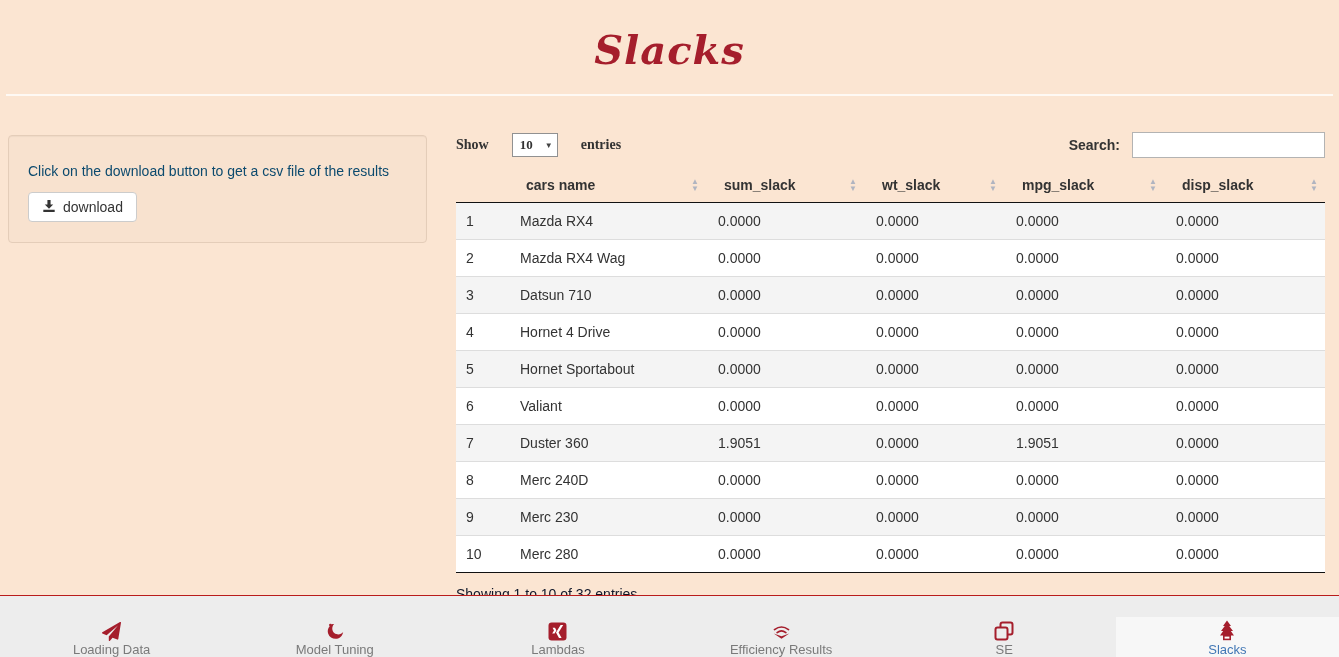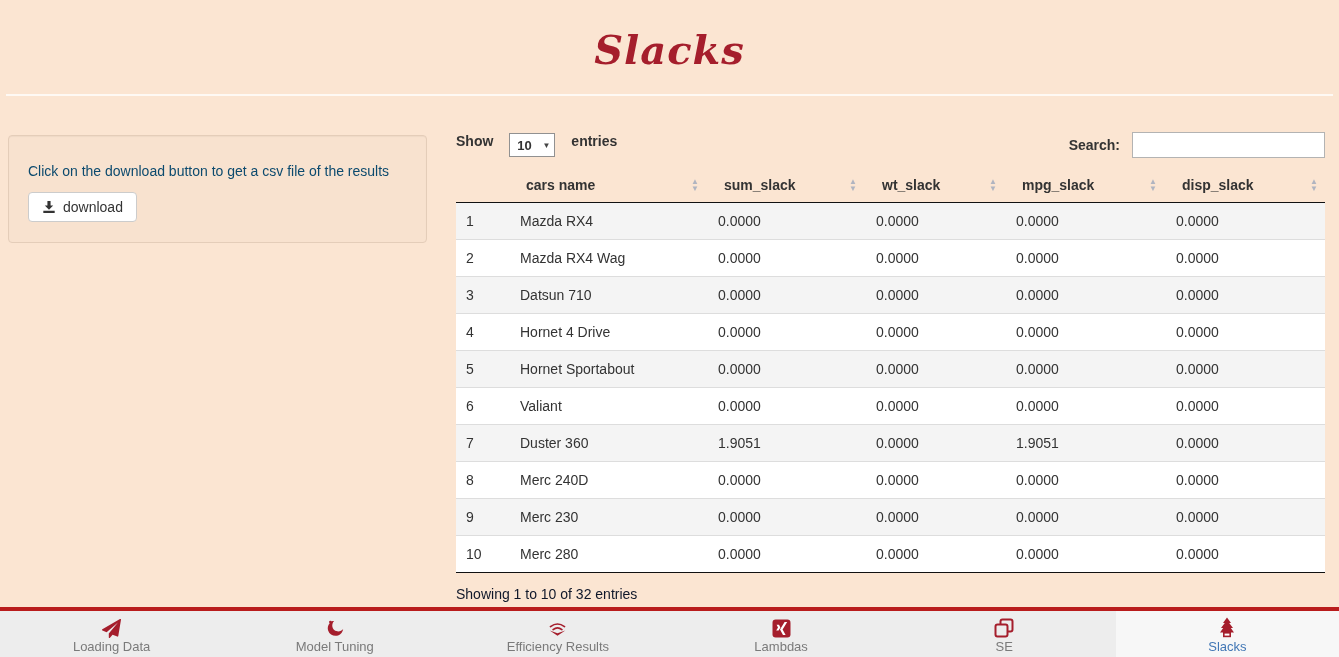--- a/index.html
+++ b/index.html
@@ -35,39 +35,39 @@
     border: 1px solid #e4cdb9;
     border-radius: 4px;
     background: rgba(0,0,0,0.012);
     box-shadow: inset 0 1px 1px rgba(0,0,0,0.04);
     padding: 27px 18px 0 19px;
   }
   .well-text { color: #0c4a6e; font-size: 14px; }
   .btn-download {
     margin-top: 13px;
     display: inline-flex;
-    align-items: center;
+    align-items: flex-start;
     gap: 7px;
     background: #ffffff;
     border: 1px solid #cccccc;
     border-radius: 4px;
     padding: 6px 13px;
     font-size: 14px;
     color: #333;
     cursor: pointer;
     font-family: "Liberation Sans", sans-serif;
   }
 
   
   .main { position: absolute; left: 456px; top: 131px; width: 869px; }
   .dt-controls {
     display: flex; justify-content: space-between; align-items: center;
     height: 28px;
   }
-  .dt-length { display: flex; gap: 16px; font-size: 14px; font-weight: bold; }
+  .dt-length { display: flex; align-items: center; gap: 23px; font-size: 14px; font-weight: bold; font-family: Liberation Serif, serif; }
   .length-select {
     position: relative; width: 46px; height: 24px;
     background: #fff; border: 1px solid #919191;
     display: flex; align-items: center;
   }
   .length-select .val { padding-left: 7px; font-size: 13px; font-weight: bold; }
   .length-select .caret { position: absolute; right: 4px; font-size: 8px; color: #444; }
   .dt-search { display: flex; align-items: center; gap: 12px; font-size: 14px; font-weight: bold; }
   .dt-search input {
     width: 193px; height: 26px;
@@ -124,25 +124,26 @@
     background: #fff;
     border: 1px solid #c6c6c6;
     border-radius: 3px;
     padding: 5px 12px;
     margin: 0 6px;
   }
 
   
   .navbar {
     position: fixed; left: 0; bottom: 0;
-    width: 1339px; height: 50px;
+    width: 1339px; height: 62px;
     background: #ededed;
-    border-top: 4px solid #b91c1c;
+    border-top: 1px solid #b91c1c;
     display: flex;
     z-index: 10;
+    align-items: flex-end;
   }
   .nav-tab {
     flex: 1 1 0;
     display: flex; flex-direction: column;
     align-items: center; justify-content: center;
     gap: 1px;
     cursor: pointer;
     padding-top: 2px;
   }
   .nav-tab .tab-icon { height: 22px; display: flex; align-items: flex-end; }
@@ -341,42 +342,42 @@
       <svg width="19" height="19" viewBox="0 0 16 16">
         <path fill="#a51e2c" d="M6,1.8 C3.2,3.2 1.6,6.6 2.7,9.8 C3.9,13.2 7.6,15 11,13.8 C13.4,13 15,10.8 15.3,8.4 C14,10.1 11.7,10.9 9.6,10.2 C6.9,9.3 5.5,6.4 6.4,3.7 C6.7,2.9 7.1,2.3 7.7,1.7 C7.1,1.6 6.5,1.6 6,1.8 Z"></path>
         <circle fill="#a51e2c" cx="4.6" cy="2.6" r="1.2"></circle>
       </svg>
     </span>
     <span class="tab-label">Model Tuning</span>
   </div>
 
   <div class="nav-tab">
     <span class="tab-icon">
+      <svg width="19" height="19" viewBox="0 0 19 19">
+        <rect x="0.5" y="0.5" width="18" height="18" rx="3.2" fill="#a51e2c"></rect>
+        <polygon fill="#ffffff" points="4.6,5.8 7,5.8 8.4,8.4 6.6,11.4 4.2,11.4 6,8.4"></polygon>
+        <polygon fill="#ffffff" points="12.6,3 15.2,3 10.6,10.6 13.6,16 11,16 8,10.6"></polygon>
+      </svg>
+    </span>
+    <span class="tab-label">Lambdas</span>
+  </div>
+
+  <div class="nav-tab">
+    <span class="tab-icon">
       <svg width="21" height="17" viewBox="0 0 20 17">
         <path fill="none" stroke="#a51e2c" stroke-width="1.7" stroke-linecap="round" d="M3,5.6 Q10,0.4 17,5.6"></path>
         <path fill="none" stroke="#a51e2c" stroke-width="1.7" stroke-linecap="round" d="M5.6,8.6 Q10,5.2 14.4,8.6"></path>
         <polygon fill="#a51e2c" points="2.2,9.4 10,14.8 17.8,9.4 10,12.2"></polygon>
       </svg>
     </span>
     <span class="tab-label">Efficiency Results</span>
   </div>
 
   <div class="nav-tab">
     <span class="tab-icon">
-      <svg width="19" height="19" viewBox="0 0 19 19">
-        <rect x="0.5" y="0.5" width="18" height="18" rx="3.2" fill="#a51e2c"></rect>
-        <polygon fill="#ffffff" points="4.6,5.8 7,5.8 8.4,8.4 6.6,11.4 4.2,11.4 6,8.4"></polygon>
-        <polygon fill="#ffffff" points="12.6,3 15.2,3 10.6,10.6 13.6,16 11,16 8,10.6"></polygon>
-      </svg>
-    </span>
-    <span class="tab-label">Lambdas</span>
-  </div>
-
-  <div class="nav-tab">
-    <span class="tab-icon">
       <svg width="20" height="20" viewBox="0 0 20 20">
         <rect x="6.5" y="1.5" width="12" height="12" rx="2" fill="none" stroke="#a51e2c" stroke-width="2"></rect>
         <rect x="1.5" y="6.5" width="12" height="12" rx="2" fill="#ededed" stroke="#a51e2c" stroke-width="2"></rect>
       </svg>
     </span>
     <span class="tab-label">SE</span>
   </div>
 
   <div class="nav-tab active">
     <span class="tab-icon">

